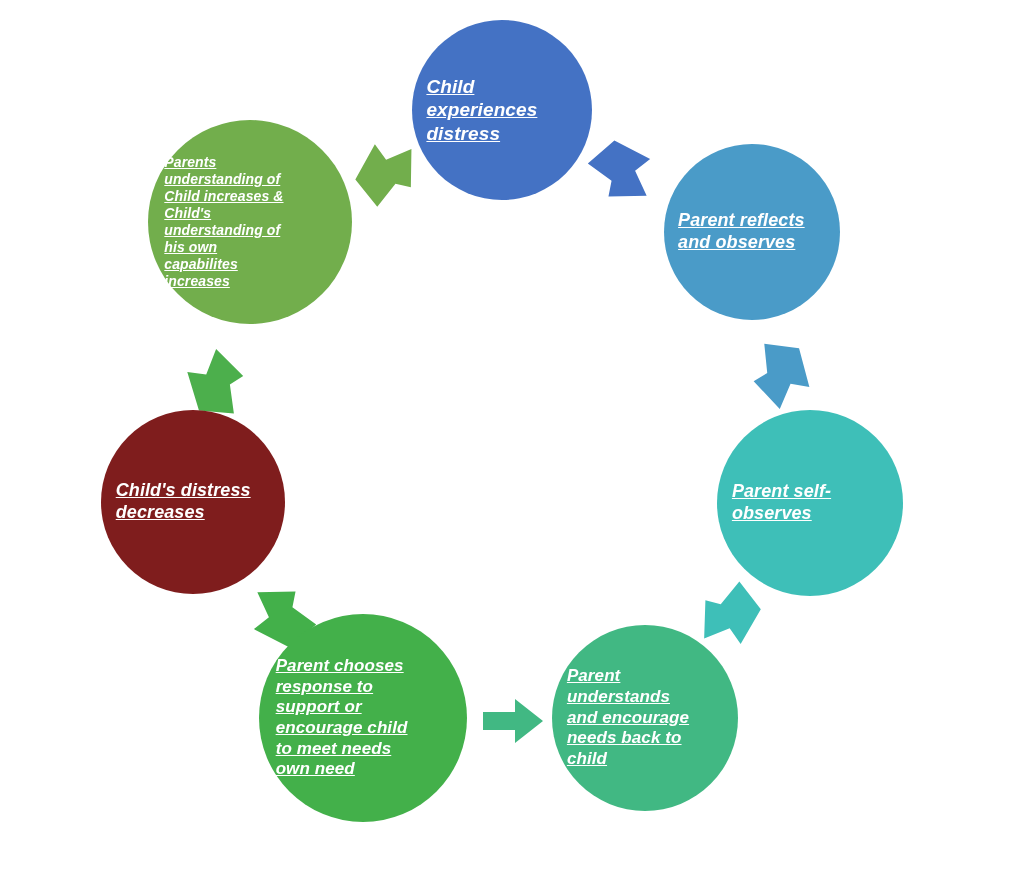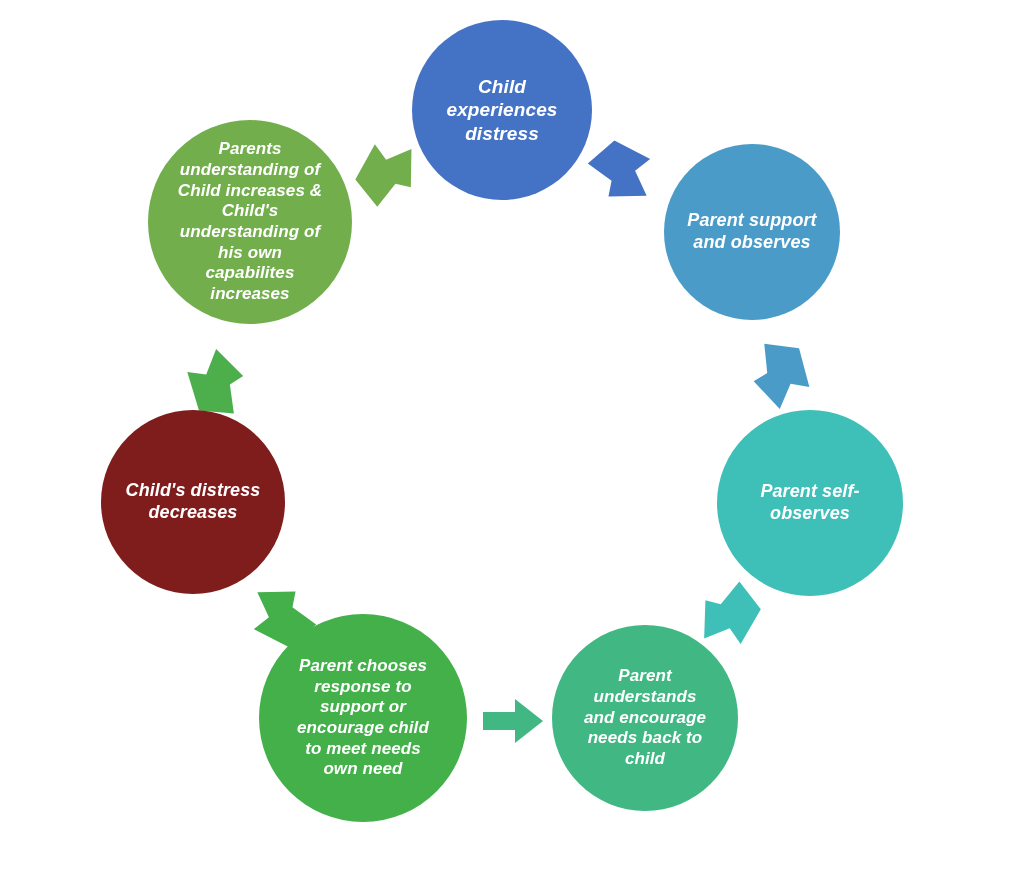--- a/index.html
+++ b/index.html
@@ -26,28 +26,28 @@
     top: 0;
     width: 1024px;
     height: 876px;
   }
   .node {
     position: absolute;
     border-radius: 50%;
     display: flex;
     align-items: center;
     justify-content: center;
-    text-align: center;
     box-sizing: border-box;
     color: #ffffff;
     font-style: italic;
     font-weight: 600;
     font-family: "Liberation Sans", sans-serif;
     line-height: 1.22;
     letter-spacing: 0.1px;
+    text-decoration: underline;
     -webkit-font-smoothing: antialiased;
   }
   .node-label {
     display: block;
     width: 84%;
     white-space: pre-line;
   }
 </style>
 </head>
 <body>
@@ -66,21 +66,21 @@
       </g>
   </svg>
 
   <div id="node-layer">
       <div class="node" style="left: 412px; top: 20px; width: 180px; height: 180px; background: rgb(68, 114, 196); font-size: 19px;">
         <span class="node-label">Child
 experiences
 distress</span>
       </div>
       <div class="node" style="left: 664px; top: 144px; width: 176px; height: 176px; background: rgb(74, 155, 200); font-size: 18px;">
-        <span class="node-label">Parent support
+        <span class="node-label">Parent reflects
 and observes</span>
       </div>
       <div class="node" style="left: 717px; top: 410px; width: 186px; height: 186px; background: rgb(62, 191, 184); font-size: 18px;">
         <span class="node-label">Parent self-
 observes</span>
       </div>
       <div class="node" style="left: 552px; top: 625px; width: 186px; height: 186px; background: rgb(65, 184, 131); font-size: 17px;">
         <span class="node-label">Parent
 understands
 and encourage
@@ -92,21 +92,21 @@
 response to
 support or
 encourage child
 to meet needs
 own need</span>
       </div>
       <div class="node" style="left: 101px; top: 410px; width: 184px; height: 184px; background: #7f1d1d; font-size: 18px;">
         <span class="node-label">Child's distress
 decreases</span>
       </div>
-      <div class="node" style="left: 148px; top: 120px; width: 204px; height: 204px; background: rgb(114, 174, 76); font-size: 17px;">
+      <div class="node" style="left: 148px; top: 120px; width: 204px; height: 204px; background: rgb(114, 174, 76); font-size: 14px;">
         <span class="node-label">Parents
 understanding of
 Child increases &amp;
 Child's
 understanding of
 his own
 capabilites
 increases</span>
       </div>
     </div>

